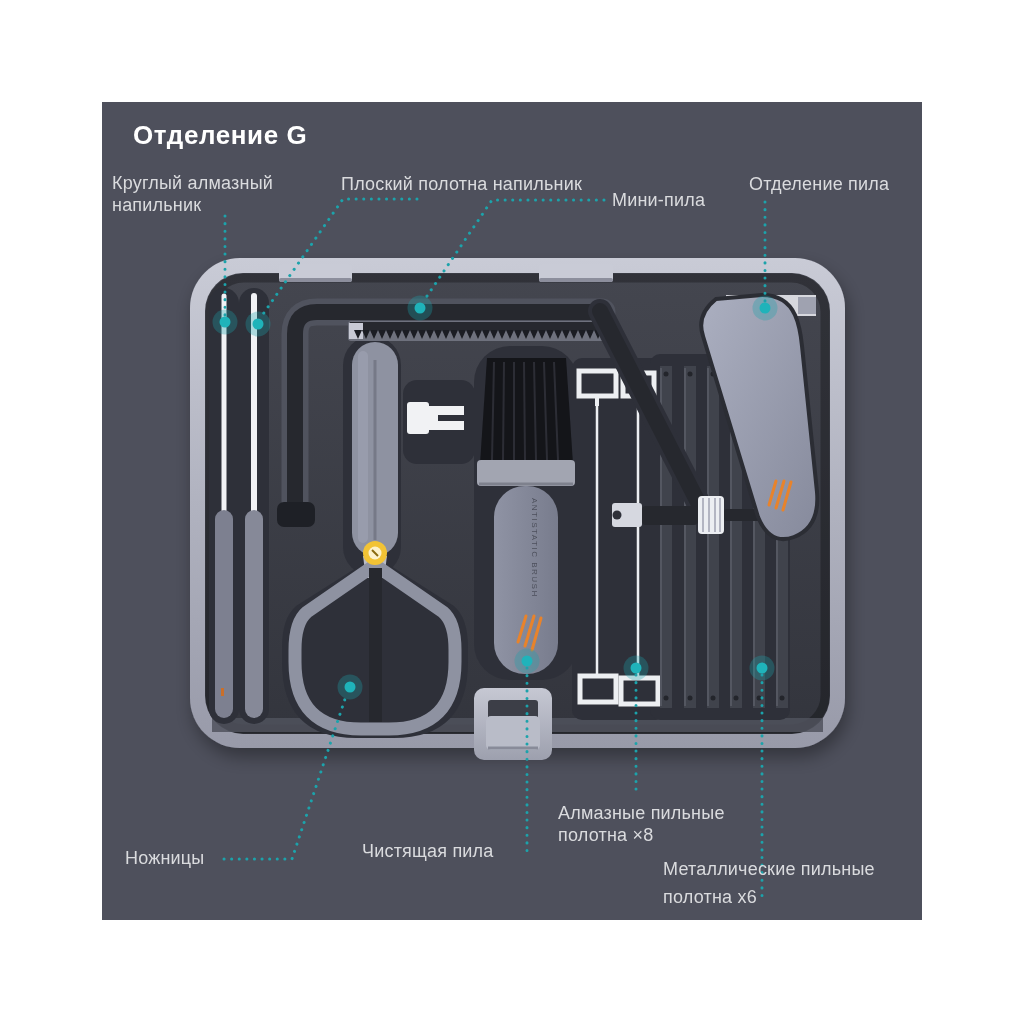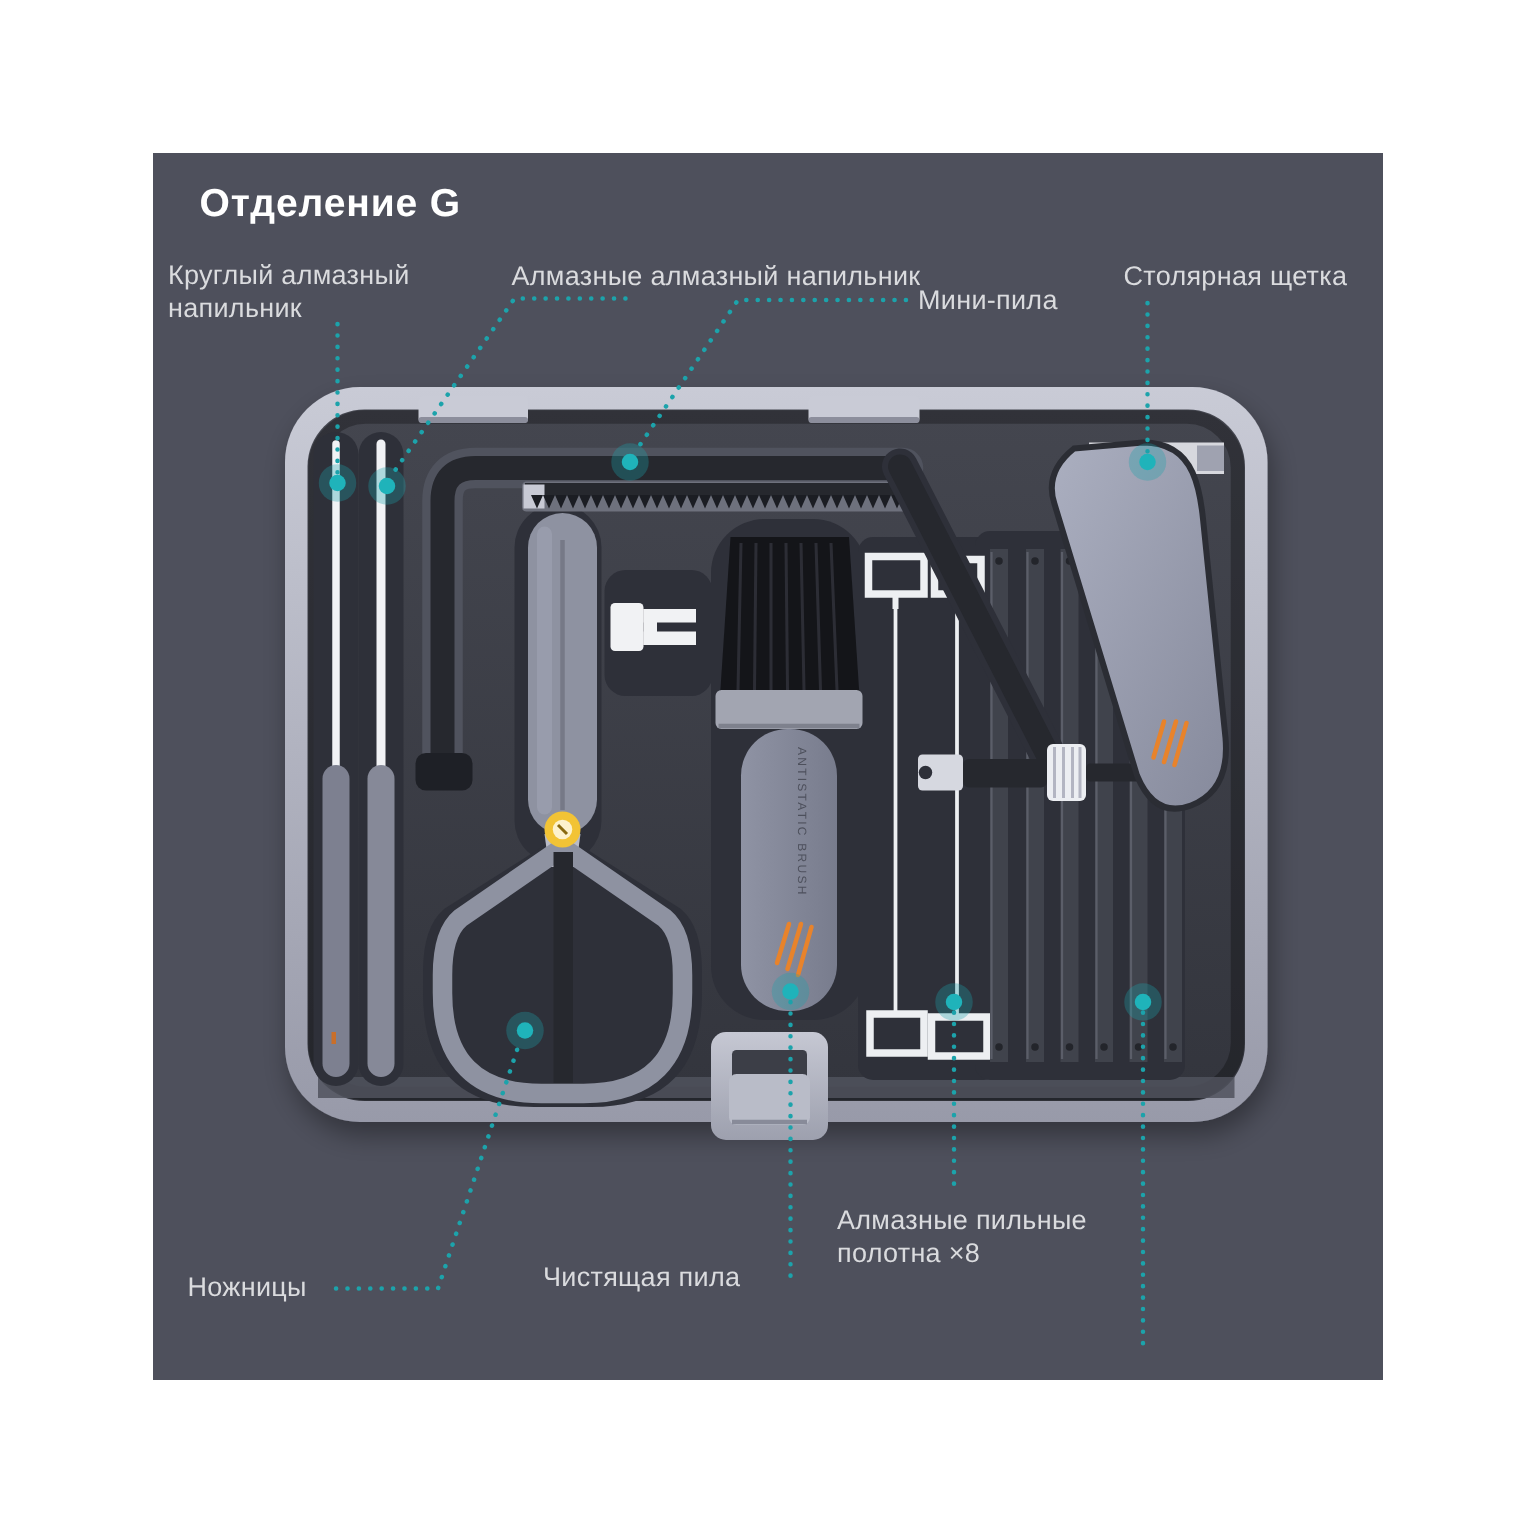--- a/index.html
+++ b/index.html
@@ -14,27 +14,29 @@
 </head>
 <body>
 
 <div class="stage">
   <div class="panel"></div>
 
   <div class="page-title">Отделение G</div>
 
   <div class="callout-label" style="left:112px;top:172px;">Круглый алмазный
 напильник</div>
-  <div class="callout-label" style="left:341px;top:173px;white-space:nowrap;">Алмазные алмазный напильник</div>
+  <div class="callout-label" style="left:341px;top:173px;white-space:nowrap;">Плоский полотна напильник</div>
   <div class="callout-label" style="left:612px;top:189px;white-space:nowrap;">Мини-пила</div>
-  <div class="callout-label" style="left:749px;top:173px;white-space:nowrap;">Столярная щетка</div>
+  <div class="callout-label" style="left:749px;top:173px;white-space:nowrap;">Отделение пила</div>
   <div class="callout-label" style="left:125px;top:847px;white-space:nowrap;">Ножницы</div>
   <div class="callout-label" style="left:362px;top:840px;white-space:nowrap;">Чистящая пила</div>
   <div class="callout-label" style="left:558px;top:802px;">Алмазные пильные
 полотна ×8</div>
+  <div class="callout-label wide" style="left:663px;top:855px;">Металлические пильные
+полотна x6</div>
 
   <svg class="gfx" viewBox="0 0 1024 1024">
     <defs>
       <linearGradient id="gBorder" x1="0" y1="0" x2="0" y2="1">
         <stop offset="0" stop-color="#c9cbd6"></stop>
           <stop offset="1" stop-color="#989aa9"></stop>
       </linearGradient>
       <linearGradient id="gFoam" x1="0" y1="0" x2="0" y2="1">
         <stop offset="0" stop-color="#44464f"></stop>
           <stop offset="1" stop-color="#33353d"></stop>

